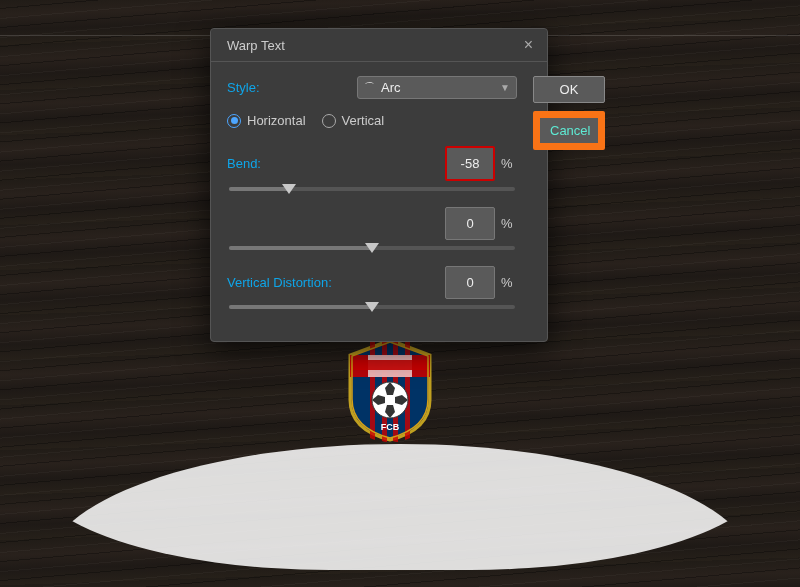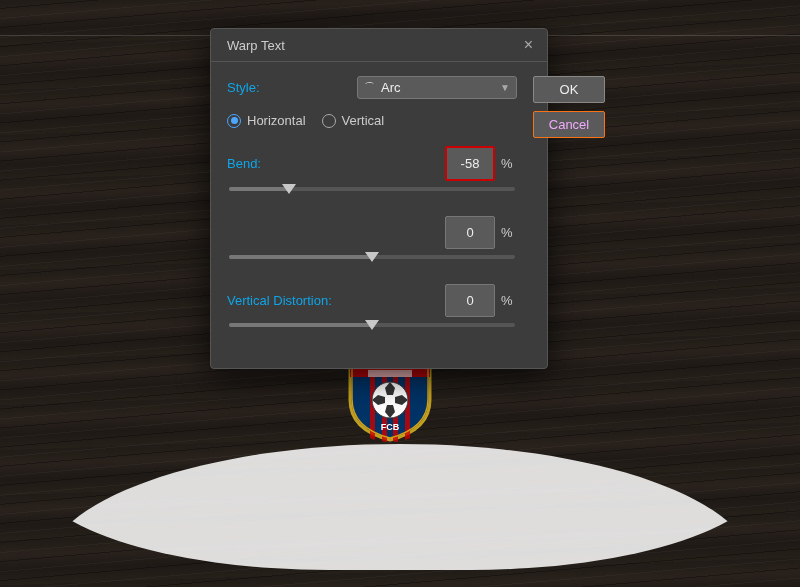--- a/index.html
+++ b/index.html
@@ -211,21 +211,21 @@
     .radio-circle.selected::after {
       content: '';
       width: 7px;
       height: 7px;
       border-radius: 50%;
       background: #4da6ff;
     }
 
     
     .slider-row {
-      margin-bottom: 25px;
+      margin-bottom: 16px;
     }
 
     .slider-row-top {
       display: flex;
       align-items: center;
       margin-bottom: 6px;
     }
 
     .value-box {
       background: #5a5a5a;
@@ -289,22 +289,22 @@
     }
 
     .btn-ok {
       background: #5a5a5a;
       border: 1px solid #888;
       color: #eee;
     }
 
     .btn-cancel {
       background: #5a5a5a;
-      border: 1px solid #f97316;
-      color: #f0abfc;
+      border: 7px solid #f97316;
+      color: #5eead4;
     }
 
     
     .dialog-content {
       position: relative;
       display: flex;
     }
 
     .dialog-main {
       flex: 1;

